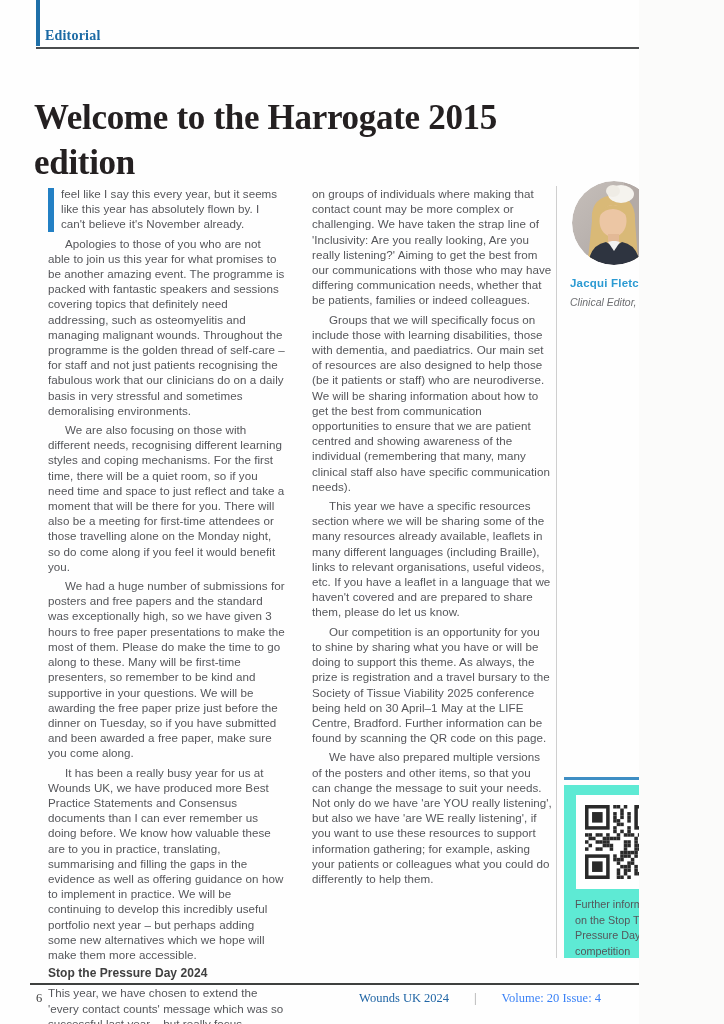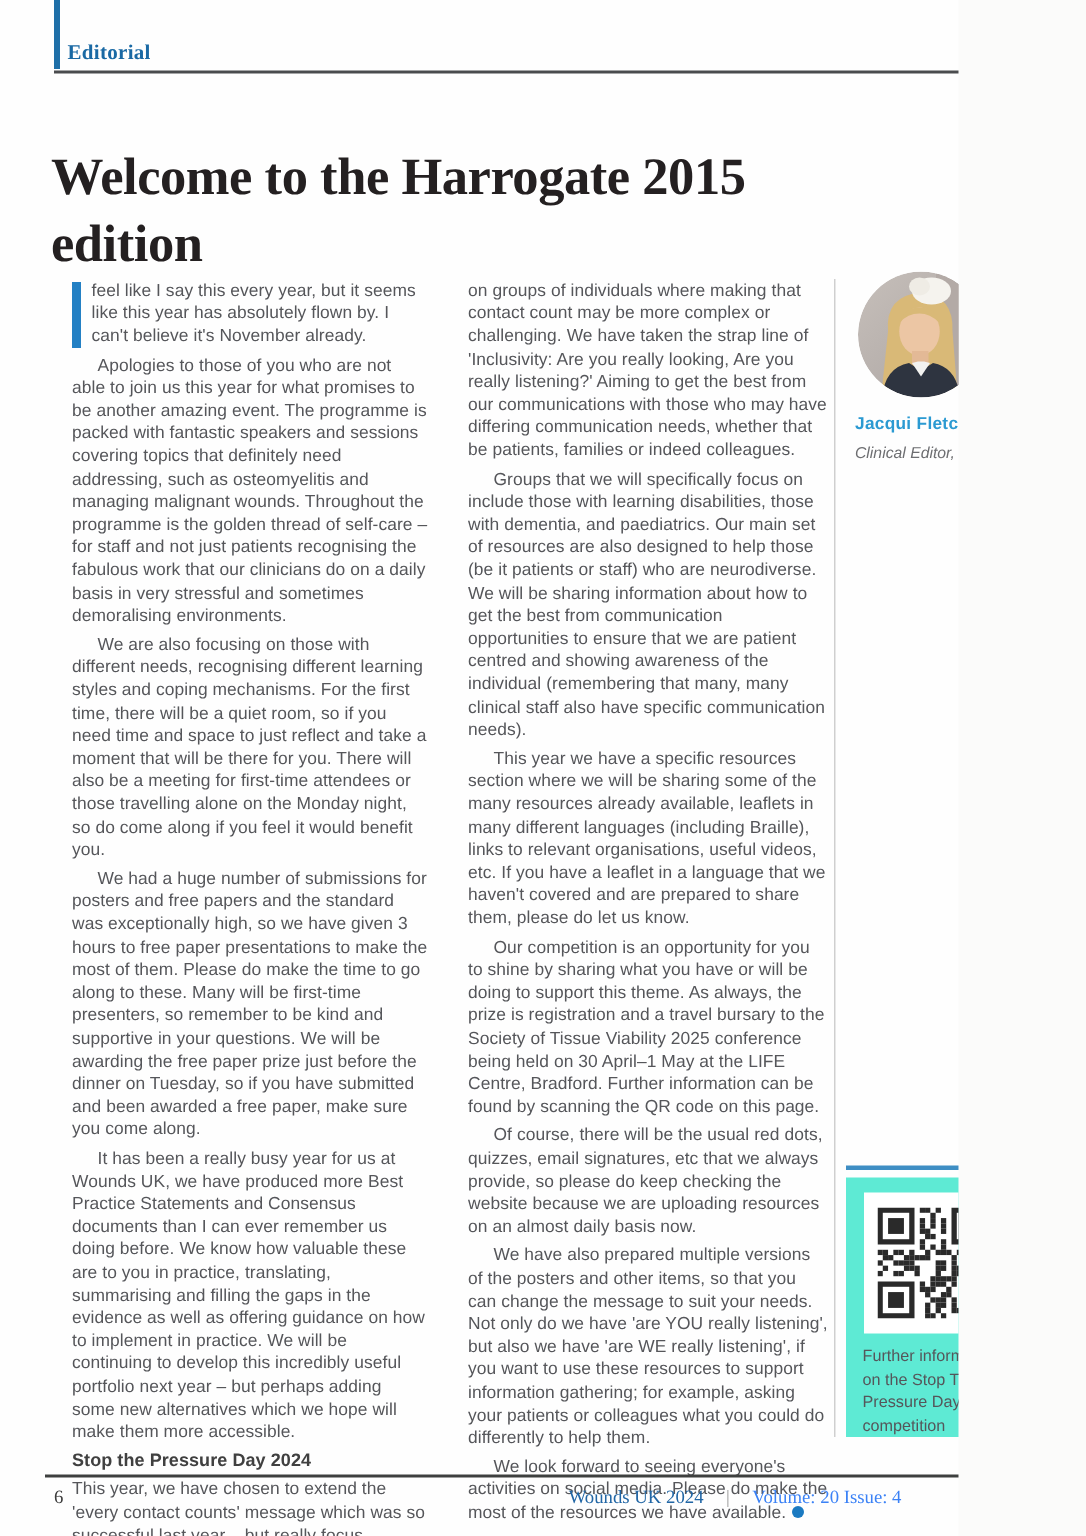--- a/index.html
+++ b/index.html
@@ -45,21 +45,21 @@
   .qr-plate{position:absolute;left:12px;top:10px;width:92px;height:94px;background:#ffffff;}
   .qr-plate svg{position:absolute;left:9px;top:10px;}
   .qr-caption{position:absolute;left:11px;top:112px;width:98px;font-size:10.8px;line-height:15.5px;
               color:#55565a;}
 
   
   .footer-rule{position:absolute;left:30px;top:983px;width:694px;height:2px;background:#3e403f;}
   .page-number{position:absolute;left:36px;top:991px;font-family:"Liberation Serif",serif;
                font-size:12.5px;color:#3c3c3c;}
   .footer-right{position:absolute;right:38px;top:991px;font-family:"Liberation Serif",serif;
-                font-size:12.5px;display:flex;gap:15px;align-items:baseline;}
+                font-size:12.5px;display:flex;gap:25px;align-items:baseline;}
   .footer-journal{color:#2166a5;}
   .footer-sep{color:#9a9a9a;}
   .footer-volume{color:#3b82f6;text-align:center;}
 </style>
 </head>
 <body>
 
 <div class="page">
 
   <div class="kicker-bar"></div>
@@ -76,23 +76,21 @@
     <p class="indent">It has been a really busy year for us at Wounds UK, we have produced more Best Practice Statements and Consensus documents than I can ever remember us doing before. We know how valuable these are to you in practice, translating, summarising and filling the gaps in the evidence as well as offering guidance on how to implement in practice. We will be continuing to develop this incredibly useful portfolio next year – but perhaps adding some new alternatives which we hope will make them more accessible.</p>
     <p class="subhead">Stop the Pressure Day 2024</p>
     <p>This year, we have chosen to extend the 'every contact counts' message which was so successful last year – but really focus</p>
   </div>
 
   <div class="col col2">
     <p>on groups of individuals where making that contact count may be more complex or challenging. We have taken the strap line of 'Inclusivity: Are you really looking, Are you really listening?' Aiming to get the best from our communications with those who may have differing communication needs, whether that be patients, families or indeed colleagues.</p>
     <p class="indent">Groups that we will specifically focus on include those with learning disabilities, those with dementia, and paediatrics. Our main set of resources are also designed to help those (be it patients or staff) who are neurodiverse. We will be sharing information about how to get the best from communication opportunities to ensure that we are patient centred and showing awareness of the individual (remembering that many, many clinical staff also have specific communication needs).</p>
     <p class="indent">This year we have a specific resources section where we will be sharing some of the many resources already available, leaflets in many different languages (including Braille), links to relevant organisations, useful videos, etc. If you have a leaflet in a language that we haven't covered and are prepared to share them, please do let us know.</p>
     <p class="indent">Our competition is an opportunity for you to shine by sharing what you have or will be doing to support this theme. As always, the prize is registration and a travel bursary to the Society of Tissue Viability 2025 conference being held on 30 April–1 May at the LIFE Centre, Bradford. Further information can be found by scanning the QR code on this page.</p>
-    <p class="indent">Of course, there will be the usual red dots, quizzes, email signatures, etc that we always provide, so please do keep checking the website because we are uploading resources on an almost daily basis now.</p>
     <p class="indent">We have also prepared multiple versions of the posters and other items, so that you can change the message to suit your needs. Not only do we have 'are YOU really listening', but also we have 'are WE really listening', if you want to use these resources to support information gathering; for example, asking your patients or colleagues what you could do differently to help them.</p>
-    <p class="indent"><span>We look forward to seeing everyone's activities on social media. Please do make the most of the resources we have available.</span><span class="end-dot"></span></p>
   </div>
 
   <div class="v-divider"></div>
 
   <div class="avatar">
     <svg width="84" height="84" viewBox="0 0 84 84">
       <defs>
         <clipPath id="avclip">
             <circle cx="42" cy="42" r="42"></circle>
           </clipPath>

